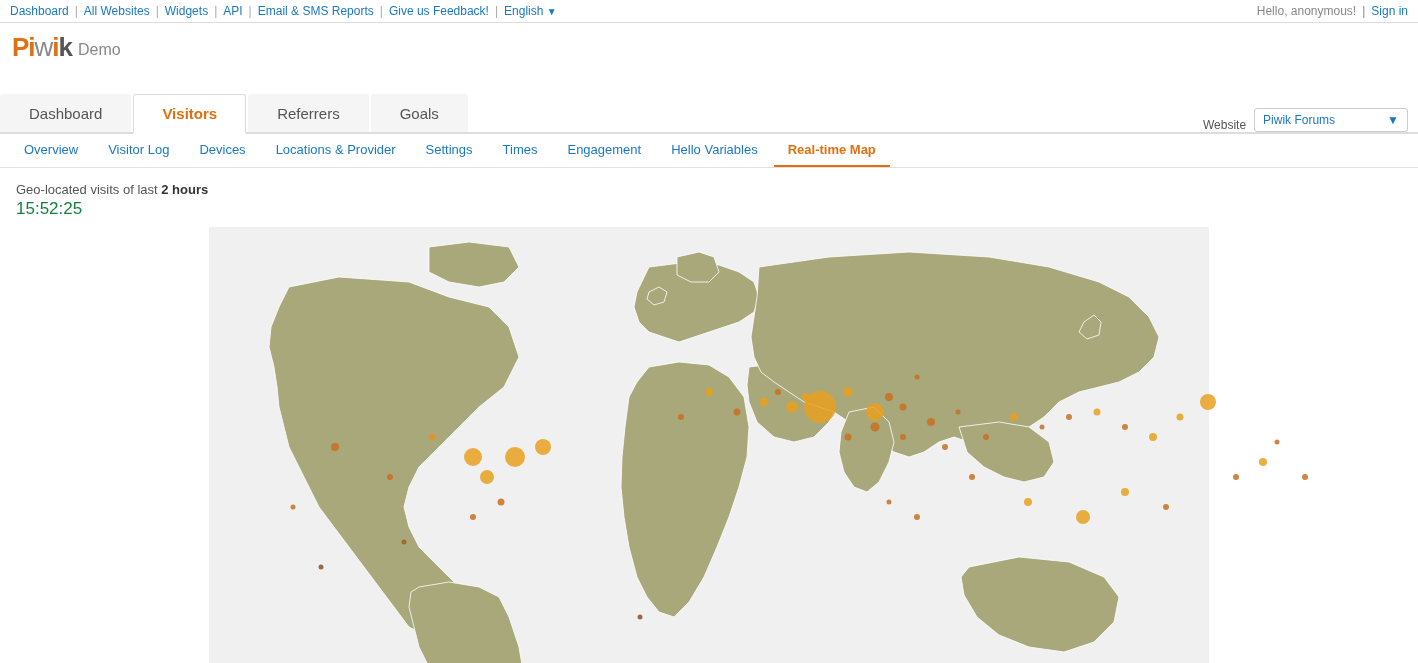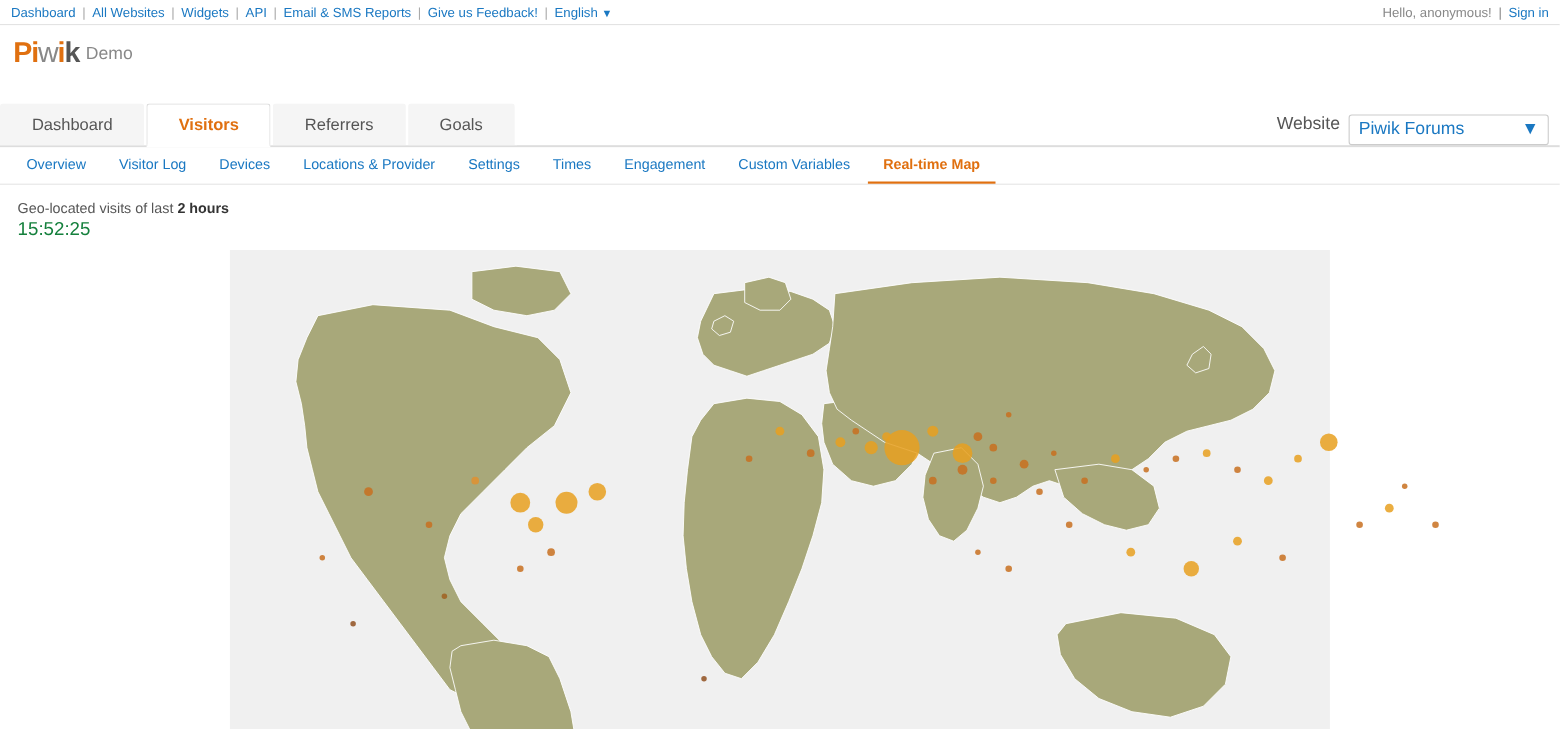--- a/index.html
+++ b/index.html
@@ -52,24 +52,24 @@
       background: #f5f5f5;
       margin-right: 2px;
       border-radius: 3px 3px 0 0;
     }
     .main-tab.active { background: #fff; border-color: #ddd; color: #e07010; font-weight: bold; border-bottom: 2px solid #fff; margin-bottom: -2px; margin-top: 27px; }
 
     
     #website-selector {
       margin-left: auto;
       display: flex;
-      align-items: flex-start;
+      align-items: flex-end;
       padding-right: 10px;
       gap: 8px;
-      font-size: 16px;
+      font-size: 12px;
       color: #555;
     }
     #website-dropdown {
       display: flex;
       align-items: center;
       border: 1px solid #ccc;
       border-radius: 3px;
       padding: 4px 8px;
       cursor: pointer;
       background: #fff;
@@ -183,21 +183,21 @@
 </div>
 
 <div id="sub-nav">
   <a class="sub-tab">Overview</a>
   <a class="sub-tab">Visitor Log</a>
   <a class="sub-tab">Devices</a>
   <a class="sub-tab">Locations &amp; Provider</a>
   <a class="sub-tab">Settings</a>
   <a class="sub-tab">Times</a>
   <a class="sub-tab">Engagement</a>
-  <a class="sub-tab">Custom Variables</a>
+  <a class="sub-tab">Hello Variables</a>
   <a class="sub-tab active" style="color:#e07010;font-weight:bold;border-bottom:2px solid #e07010;">Real-time Map</a>
 </div>
 
 <div id="content">
   <div id="geo-label">
     <span>Geo-located visits of last</span> <strong>2 hours</strong>
   </div>
   <div id="time-label">15:52:25</div>
 
   <div id="map-container">

